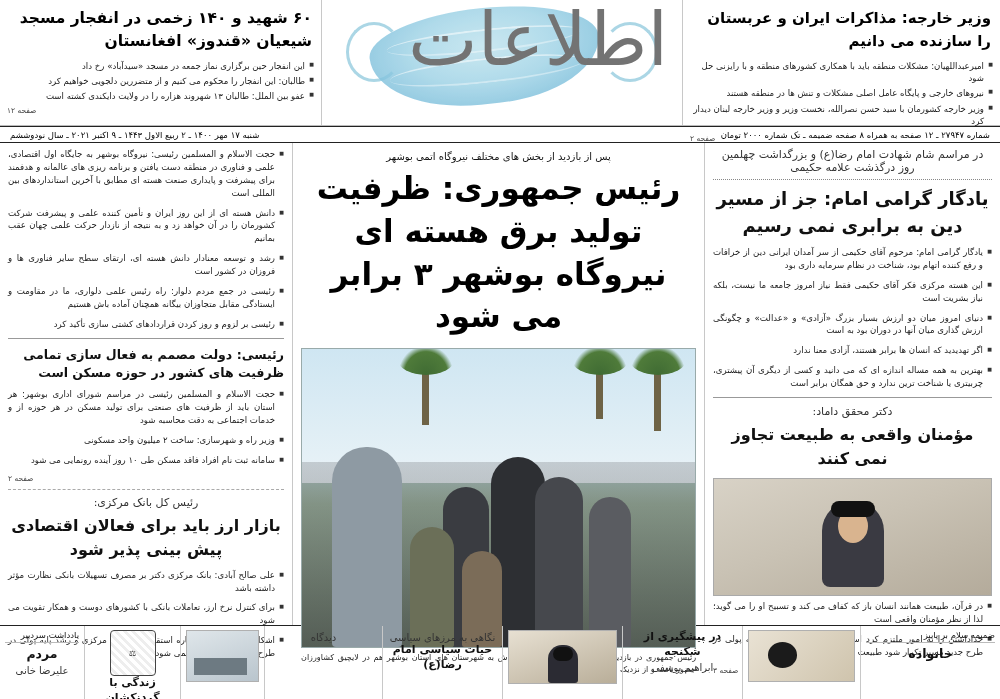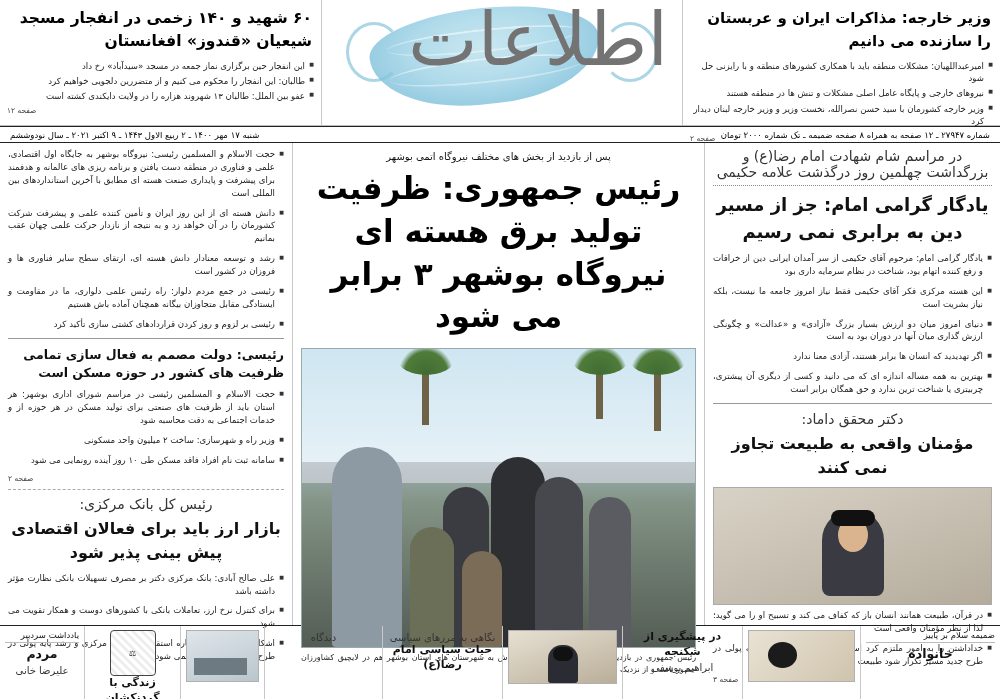--- a/index.html
+++ b/index.html
@@ -116,21 +116,21 @@
     font-size: 8px; line-height: 1.5; text-align: justify; margin-top: 4px; color: #222;
   }
 
   .col-head {
     font-size: 18px; font-weight: bold; line-height: 1.5; text-align: center; margin: 5px 0 7px;
   }
   .col-head-sm { font-size: 16px; }
   .rule { border: 0; border-top: 1px solid #999; margin: 7px 0; }
   .rule-d { border: 0; border-top: 1px dashed #aaa; margin: 6px 0; }
   .sec-label {
-    font-size: 14px; text-align: center; color: #333; margin-bottom: 3px;
+    font-size: 11px; text-align: center; color: #333; margin-bottom: 3px;
   }
   .dotted { border: 0; border-top: 1px dotted #888; margin: 5px 0; }
 
   .news-item { margin-bottom: 7px; }
   .news-item p {
     margin: 0; font-size: 8.6px; line-height: 1.5; text-align: justify;
     padding-right: 9px; position: relative; color: #1a1a1a;
   }
   .news-item p::before {
     content: "■"; position: absolute; right: 0; top: 2px; font-size: 5px; color: #333;

